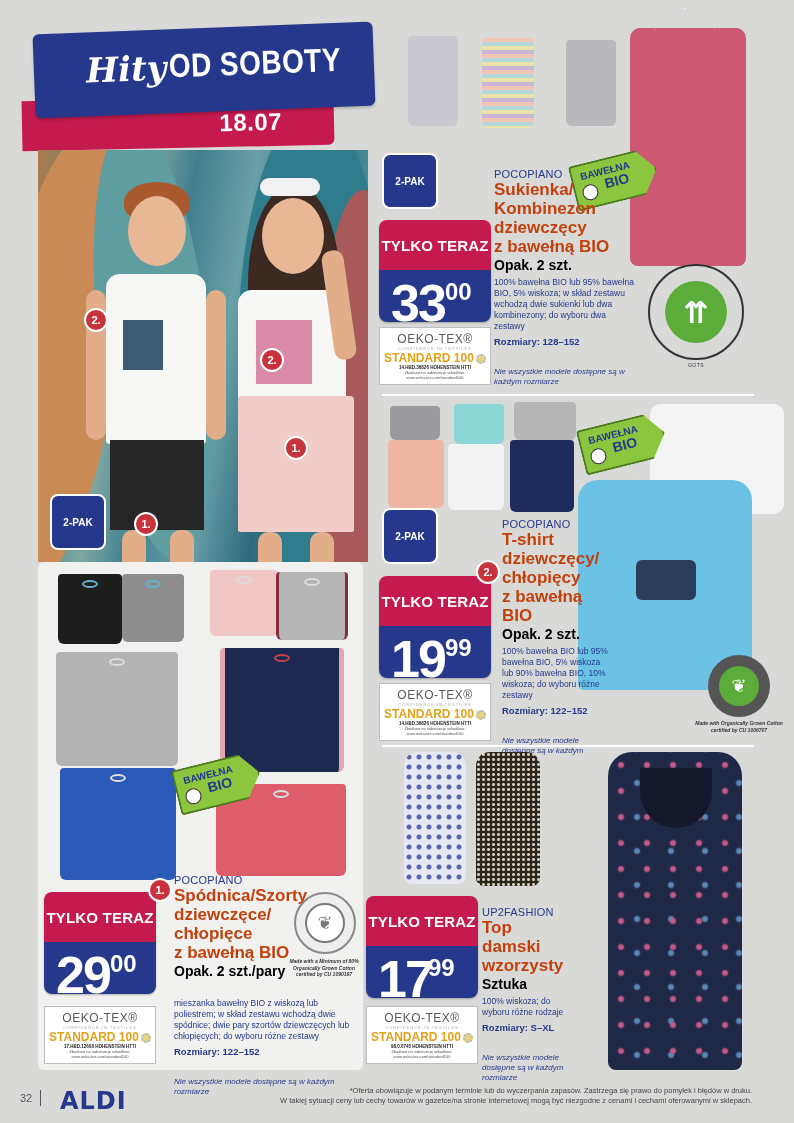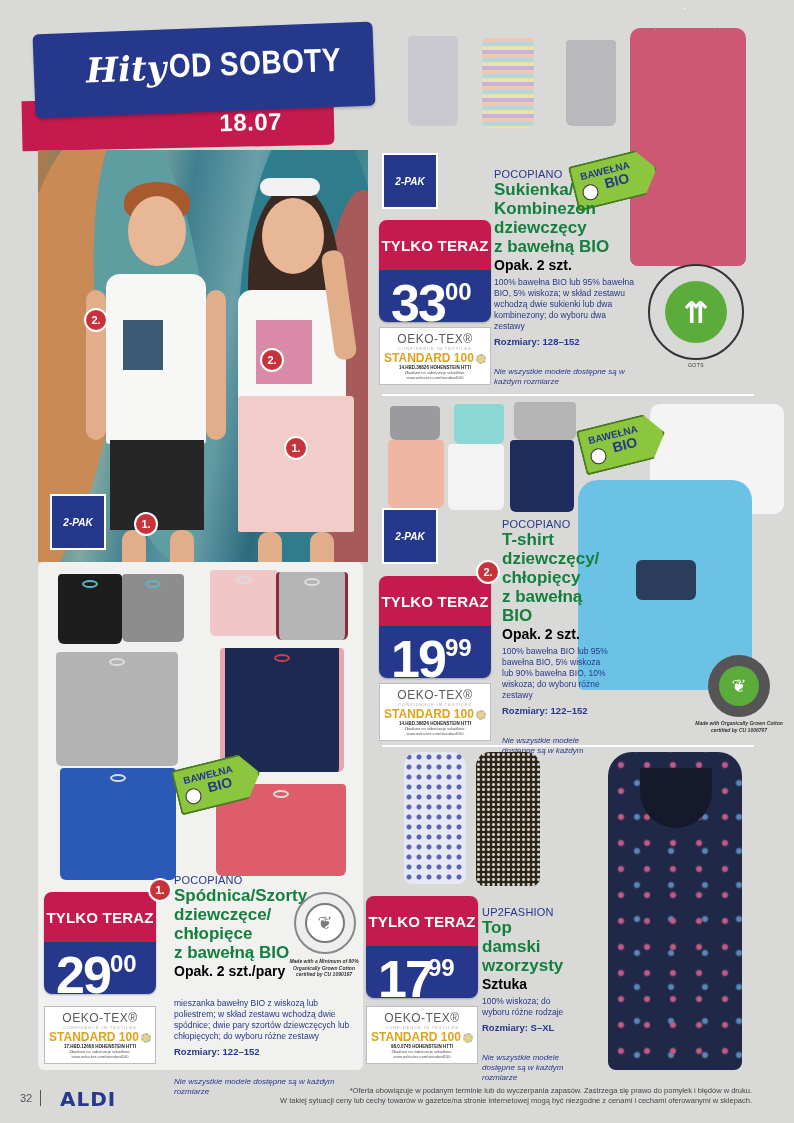--- a/index.html
+++ b/index.html
@@ -19,21 +19,21 @@
       background: linear-gradient(100deg, #b07a4a 0%, #4f8a8a 18%, #7fa8a2 28%, #3f7f8f 40%, #6aa0a8 55%, #2c6b7d 70%, #4c8f9a 85%, #b35a5a 100%); }
     .photo .board { position: absolute; border-radius: 50%; }
     .kid { position: absolute; }
     .kid .head { position: absolute; border-radius: 50%; background: #e8b896; }
     .kid .hair { position: absolute; border-radius: 50% 50% 40% 40%; }
     .kid .shirt { position: absolute; background: #f7f7f5; border-radius: 14px 14px 4px 4px; }
     .kid .bottom { position: absolute; }
     .kid .leg { position: absolute; background: #e2ae8a; border-radius: 10px; }
 
     .badge-num { width: 24px; height: 24px; border-radius: 50%; background: #c8323a; border: 2px solid #fff; color: #fff; font-size: 11px; font-weight: bold; display: flex; align-items: center; justify-content: center; }
-    .pak { width: 56px; height: 56px; border-radius: 0; background: #26388c; border: 2px solid #fff; color: #fff; font-size: 10px; font-weight: bold; display: flex; align-items: center; justify-content: center; font-style: italic; }
+    .pak { width: 56px; height: 56px; border-radius: 8px; background: #26388c; border: 2px solid #fff; color: #fff; font-size: 10px; font-weight: bold; display: flex; align-items: center; justify-content: center; }
 
     
     .card { left: 38px; top: 562px; width: 325px; height: 508px; background: #f1f1ef; border-radius: 6px; }
     .garment { position: absolute; border-radius: 4px 4px 6px 6px; }
     .garment .tie { position: absolute; left: 50%; top: 6px; width: 16px; height: 8px; margin-left: -8px; border: 2px solid #ddd; border-radius: 50%; }
 
     
     .price { width: 112px; height: 102px; border-radius: 8px; overflow: hidden; box-shadow: 0 1px 2px rgba(0,0,0,0.25); }
     .price .top { height: 50px; background: #c41a4e; color: #fff; font-weight: bold; font-size: 15px; display: flex; align-items: center; justify-content: center; letter-spacing: 0.2px; }
     .price .bot { height: 66px; background: #26388c; color: #fff; position: relative; }
@@ -43,21 +43,21 @@
     .oeko { width: 112px; height: 58px; background: #fff; border: 1px solid #bdbdbd; text-align: center; }
     .oeko .t1 { font-size: 12px; color: #5a5a5a; margin-top: 4px; letter-spacing: 0.5px; }
     .oeko .t2 { font-size: 4px; color: #aaa; letter-spacing: 1px; }
     .oeko .t3 { font-size: 12px; color: #e0a21a; font-weight: bold; }
     .oeko .t3 .sun { display: inline-block; width: 10px; height: 10px; border-radius: 50%; background: #e9d37d; border: 2px dotted #a7b8d8; vertical-align: middle; margin-left: 2px; }
     .oeko .t4 { font-size: 4.5px; color: #222; font-weight: bold; }
     .oeko .t5 { font-size: 4px; color: #555; line-height: 5px; }
 
     
     .brand { font-size: 11px; color: #26388c; letter-spacing: 0.2px; }
-    .title { font-size: 17px; font-weight: bold; color: #15803d; line-height: 19px; }
+    .title { font-size: 17px; font-weight: bold; color: #c2410c; line-height: 19px; }
     .pack { font-size: 14px; font-weight: bold; color: #000000; margin-top: 1px; }
     .desc { font-size: 8.5px; color: #26388c; line-height: 11px; margin-top: 4px; }
     .sizes { font-size: 9.5px; font-weight: bold; color: #26388c; margin-top: 4px; }
     .note { font-size: 8px; font-style: italic; color: #26388c; line-height: 10px; margin-top: 20px; }
 
     .divider { height: 2px; background: #fff; }
 
     
     .bio-tag { width: 86px; height: 46px; background: #8cc63f; border: 2px solid #4a7a1f; border-radius: 4px; clip-path: polygon(0 0, 80% 0, 100% 50%, 80% 100%, 0 100%); color: #26388c; font-size: 10px; font-weight: bold; padding: 4px 0 0 8px; line-height: 13px; }
     .bio-tag .bio { font-size: 14px; margin-left: 22px; }
@@ -71,21 +71,21 @@
     .ocs .inner { width: 40px; height: 40px; border-radius: 50%; background: #5cac3c; color: #fff; display: flex; align-items: center; justify-content: center; font-size: 18px; }
     .ocs-blend { background: #eee; border: 2px solid #888; }
     .ocs-blend .inner { background: #fff; color: #7a7a7a; border: 2px solid #7a7a7a; }
     .cert-note { font-size: 5px; font-style: italic; color: #333; text-align: center; line-height: 6.5px; font-weight: bold; }
 
     .hanger { border: 1.5px solid #fff; border-bottom: none; border-radius: 4px 4px 0 0; height: 22px; clip-path: polygon(50% 0, 100% 100%, 0 100%); }
 
     
     .page-num { left: 20px; top: 1092px; font-size: 11px; color: #555; }
     .sep { left: 40px; top: 1090px; width: 1px; height: 16px; background: #555; }
-    .aldi { left: 60px; top: 1087px; font-size: 20px; font-weight: 900; color: #26388c; letter-spacing: 1px; font-family: "DejaVu Sans", sans-serif; }
+    .aldi { left: 60px; top: 1087px; font-size: 24px; font-weight: 900; color: #26388c; letter-spacing: 1px; font-family: "DejaVu Sans", sans-serif; }
     .disclaimer { right: 42px; top: 1086px; width: 540px; font-size: 7.5px; color: #444; text-align: right; line-height: 10px; }
   </style>
 </head>
 <body>
 
 <div class="abs banner-red">
   <span>18.07</span>
 </div>
 <div class="abs banner-blue">
   <span class="hity">Hity</span>

